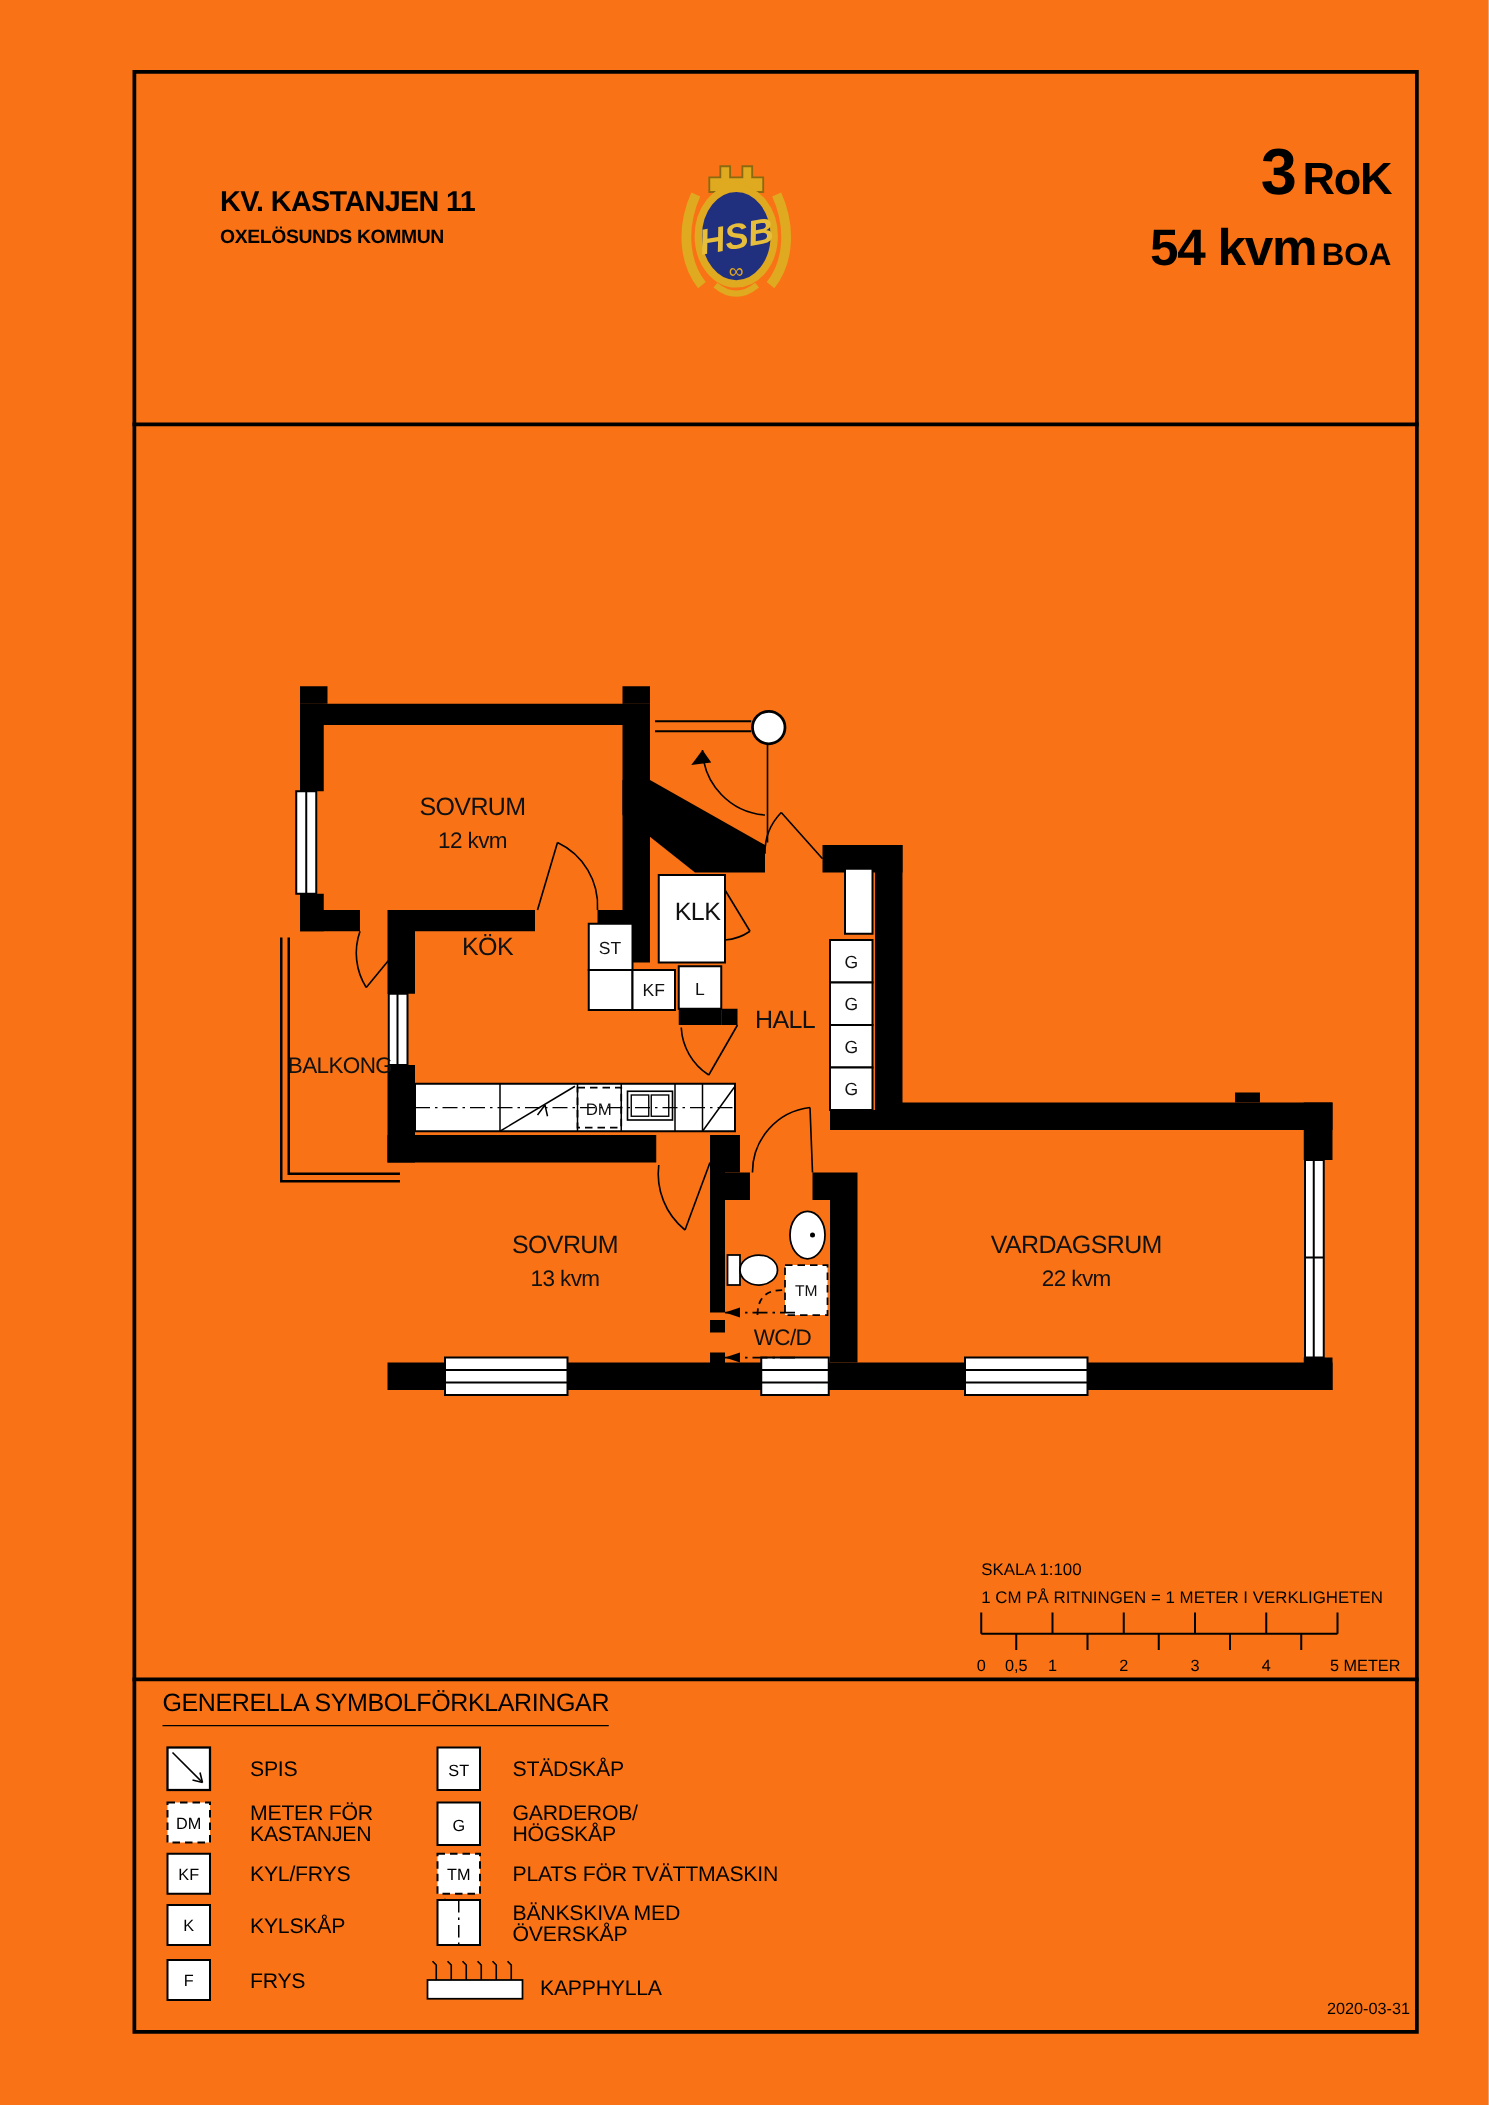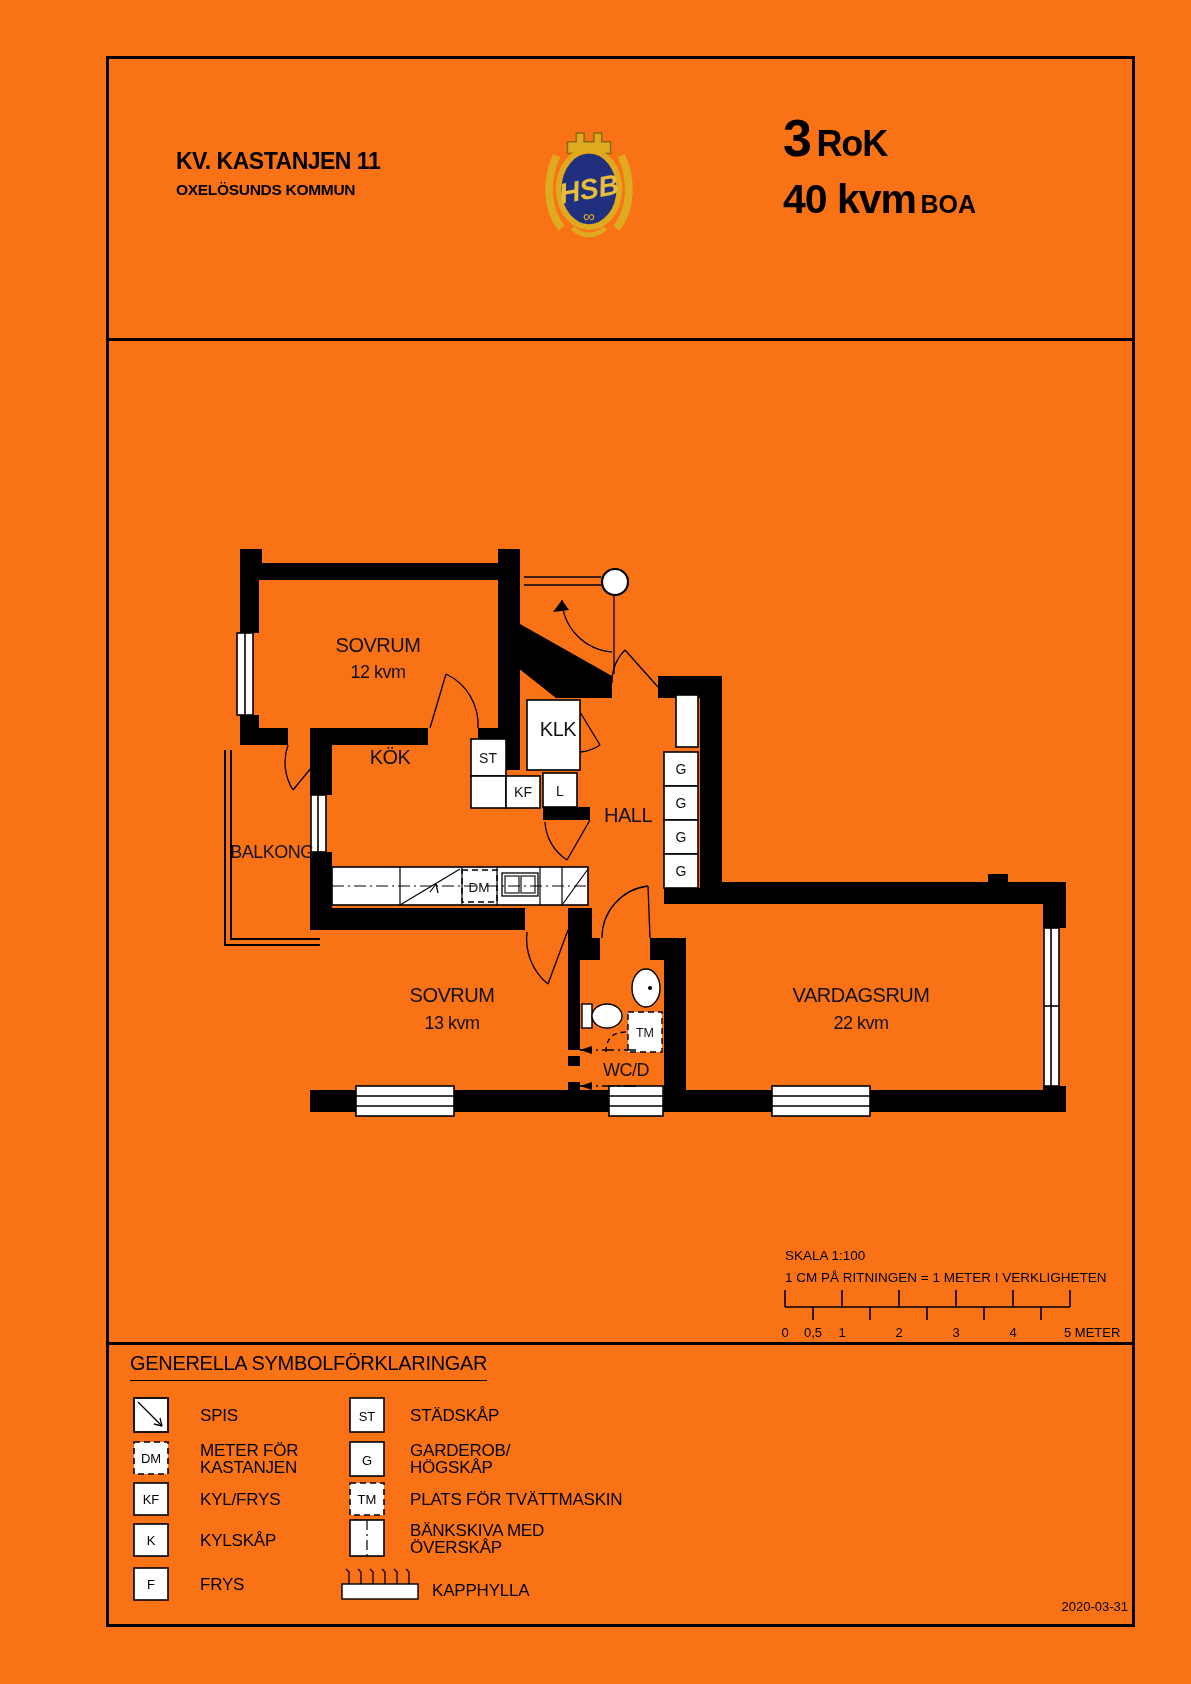--- a/index.html
+++ b/index.html
@@ -4,21 +4,21 @@
 <style>
   html,body{margin:0;padding:0;background:#e8e8e8;}
   .page{position:relative;width:1191px;height:1684px;background:#f97316;margin:0 auto;
         font-family:"Liberation Sans",sans-serif;color:#000;overflow:hidden;}
   .abs{position:absolute;}
   .border-box{left:106px;top:56px;width:1029px;height:1571px;border:3px solid #000;box-sizing:border-box;}
   .divider{left:106px;height:3px;width:1029px;background:#000;}
   .proj-title{left:176px;top:148px;font-size:23px;font-weight:bold;letter-spacing:-0.5px;}
   .proj-sub{left:176px;top:181px;font-size:15.5px;font-weight:bold;letter-spacing:-0.3px;}
   .hdr-right{left:783px;top:112px;width:330px;}
-  .hdr-line{white-space:nowrap;}
+  .hdr-line{white-space:nowrap;text-align:right;}
   .big3{font-size:52px;font-weight:bold;line-height:1;}
   .rok{font-size:36px;font-weight:bold;letter-spacing:-1px;}
   .kvm{font-size:41px;font-weight:bold;line-height:1;letter-spacing:-1px;}
   .boa{font-size:25px;font-weight:bold;}
   .legend-title{left:130px;top:1352px;font-size:20px;letter-spacing:-0.3px;
                 border-bottom:1.5px solid #000;padding-bottom:5px;}
   .leg-label{font-size:17px;letter-spacing:-0.2px;line-height:17px;}
   .lgh-block{left:783px;top:1383px;font-size:13.5px;font-weight:bold;line-height:19px;letter-spacing:-0.2px;}
   .date{left:1000px;top:1599px;width:128px;text-align:right;font-size:13px;}
   svg text{font-family:"Liberation Sans",sans-serif;}
@@ -53,21 +53,21 @@
       <path d="M33,108 Q50,122 67,108" fill="none" stroke="#DFA920" stroke-width="5"></path>
     </svg>
   </div>
 
   <div class="abs hdr-right">
     <div class="hdr-line">
       <span class="big3">3</span>
       <span class="rok">RoK</span>
     </div>
     <div class="hdr-line" style="margin-top:14px;">
-      <span class="kvm">40 kvm</span>
+      <span class="kvm">54 kvm</span>
       <span class="boa">BOA</span>
     </div>
   </div>
 
   <svg class="abs" style="left:0;top:0;" width="1191" height="1684" viewBox="0 0 1191 1684">
 
     <g fill="#000">
 
       <rect x="240" y="563" width="280" height="17"></rect>
       <rect x="240" y="549" width="22" height="14"></rect>

